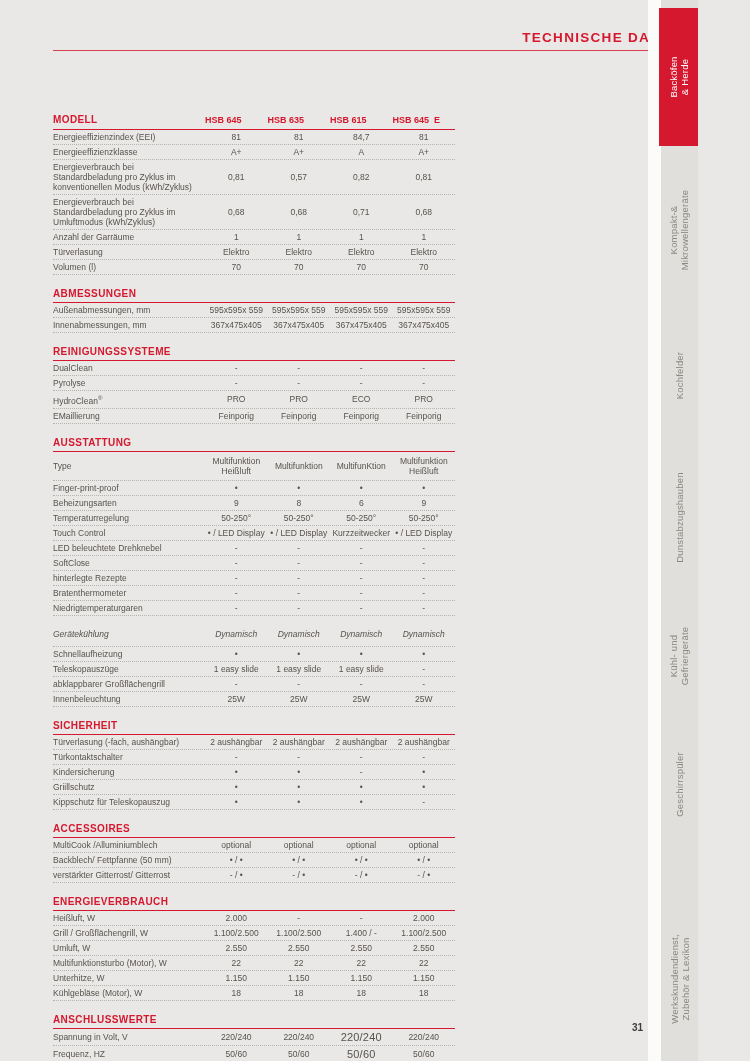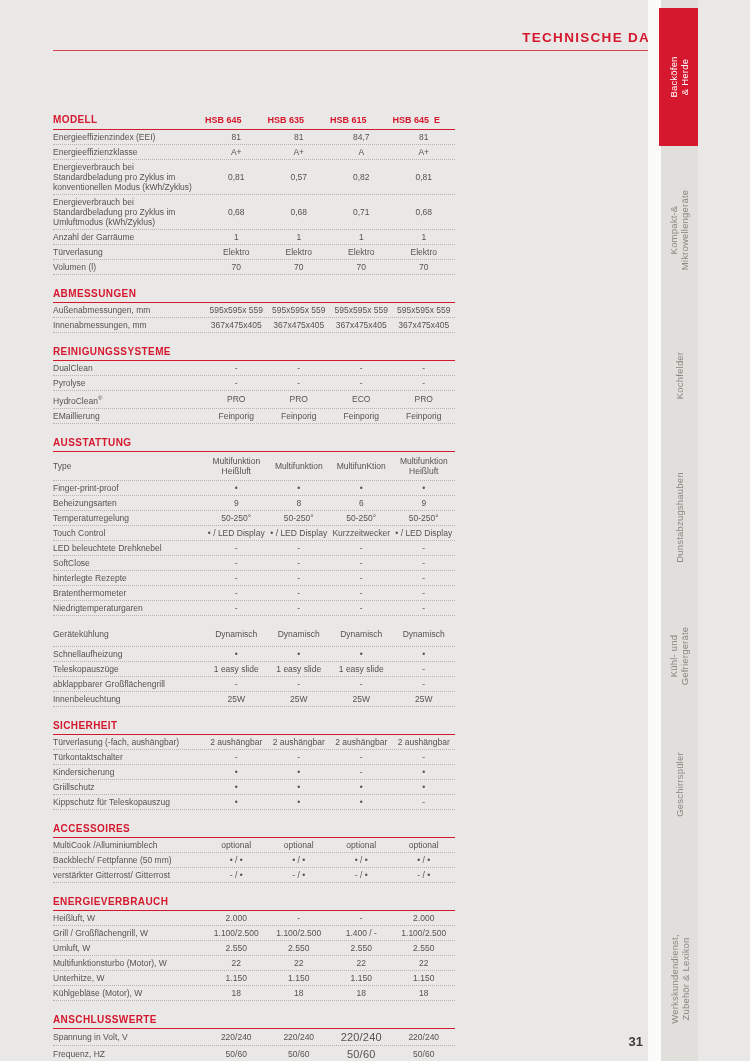--- a/index.html
+++ b/index.html
@@ -30,33 +30,33 @@
   .trow{display:grid;grid-template-columns:152px repeat(4,62.5px);
     border-bottom:1px dotted var(--dot);padding:2px 0;align-items:center;min-height:14px;}
   .trow.mhead{border-bottom:1.4px solid var(--red);margin-top:64px;padding:0 0 4px;}
   .trow.mhead .tlabel{color:var(--red);font-weight:bold;font-size:10px;letter-spacing:.4px;}
   .mcol{color:var(--red);font-weight:bold;font-size:9px;text-align:left;white-space:pre;}
   .tlabel{font-size:8.5px;line-height:10px;padding-right:4px;}
   .tlabel sup{font-size:6px;}
   .tval{font-size:8.5px;line-height:10px;text-align:center;white-space:nowrap;}
   .trow.wrap .tval{white-space:normal;}
   .trow.wrap{padding:4px 0;}
-  .trow.spaced{padding:13px 0 7px;}
+  .trow.spaced{padding:13px 0 7px;font-style:italic;}
   .tsec.emph3 .tval:nth-child(4){font-size:11px;line-height:12px;letter-spacing:.2px;}
 
   
   .gap-strip{position:absolute;right:37px;top:0;width:13px;height:100%;background:var(--gap-bg);}
   .sidebar{position:absolute;right:0;top:0;width:37px;height:100%;background:var(--strip-bg);}
   .tab{position:absolute;left:0;right:0;display:flex;align-items:center;justify-content:center;cursor:pointer;}
   .tab .lbl{transform:rotate(-90deg);white-space:pre-line;text-align:center;
     font-size:9.5px;line-height:11px;letter-spacing:.2px;color:var(--tab-text);}
   .tab.active{left:-2px;background:var(--red);}
   .tab.active .lbl{color:#ffffff;}
 
-  .page-number{position:absolute;right:55px;bottom:12px;font-size:13px;font-weight:bold;color:#3f3c39;}
+  .page-number{position:absolute;right:55px;bottom:28px;font-size:10px;font-weight:bold;color:#3f3c39;}
 </style>
 </head>
 <body>
 
 <div class="page">
 
   <div class="content">
     <div class="header-title">TECHNISCHE DATEN</div>
     <div class="header-rule"></div>
     <div id="table-root">

